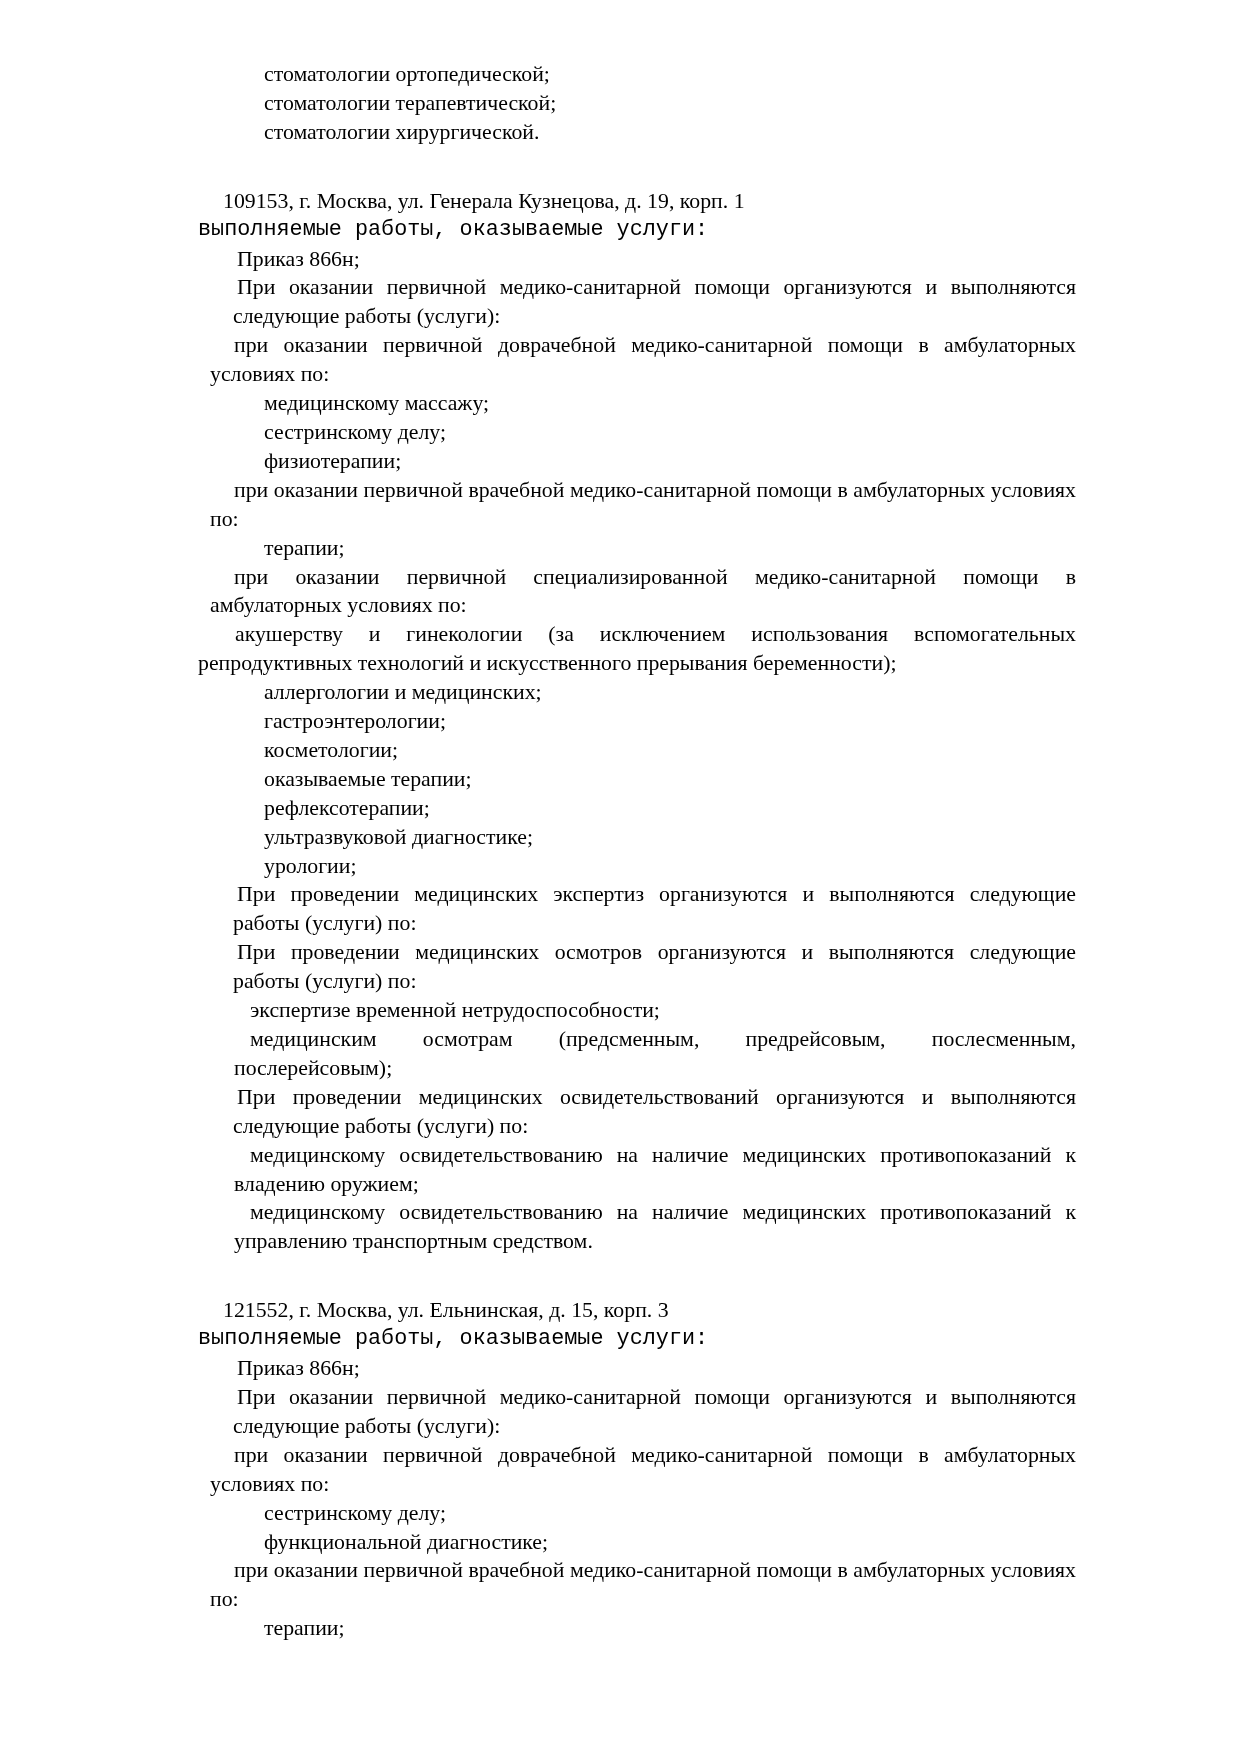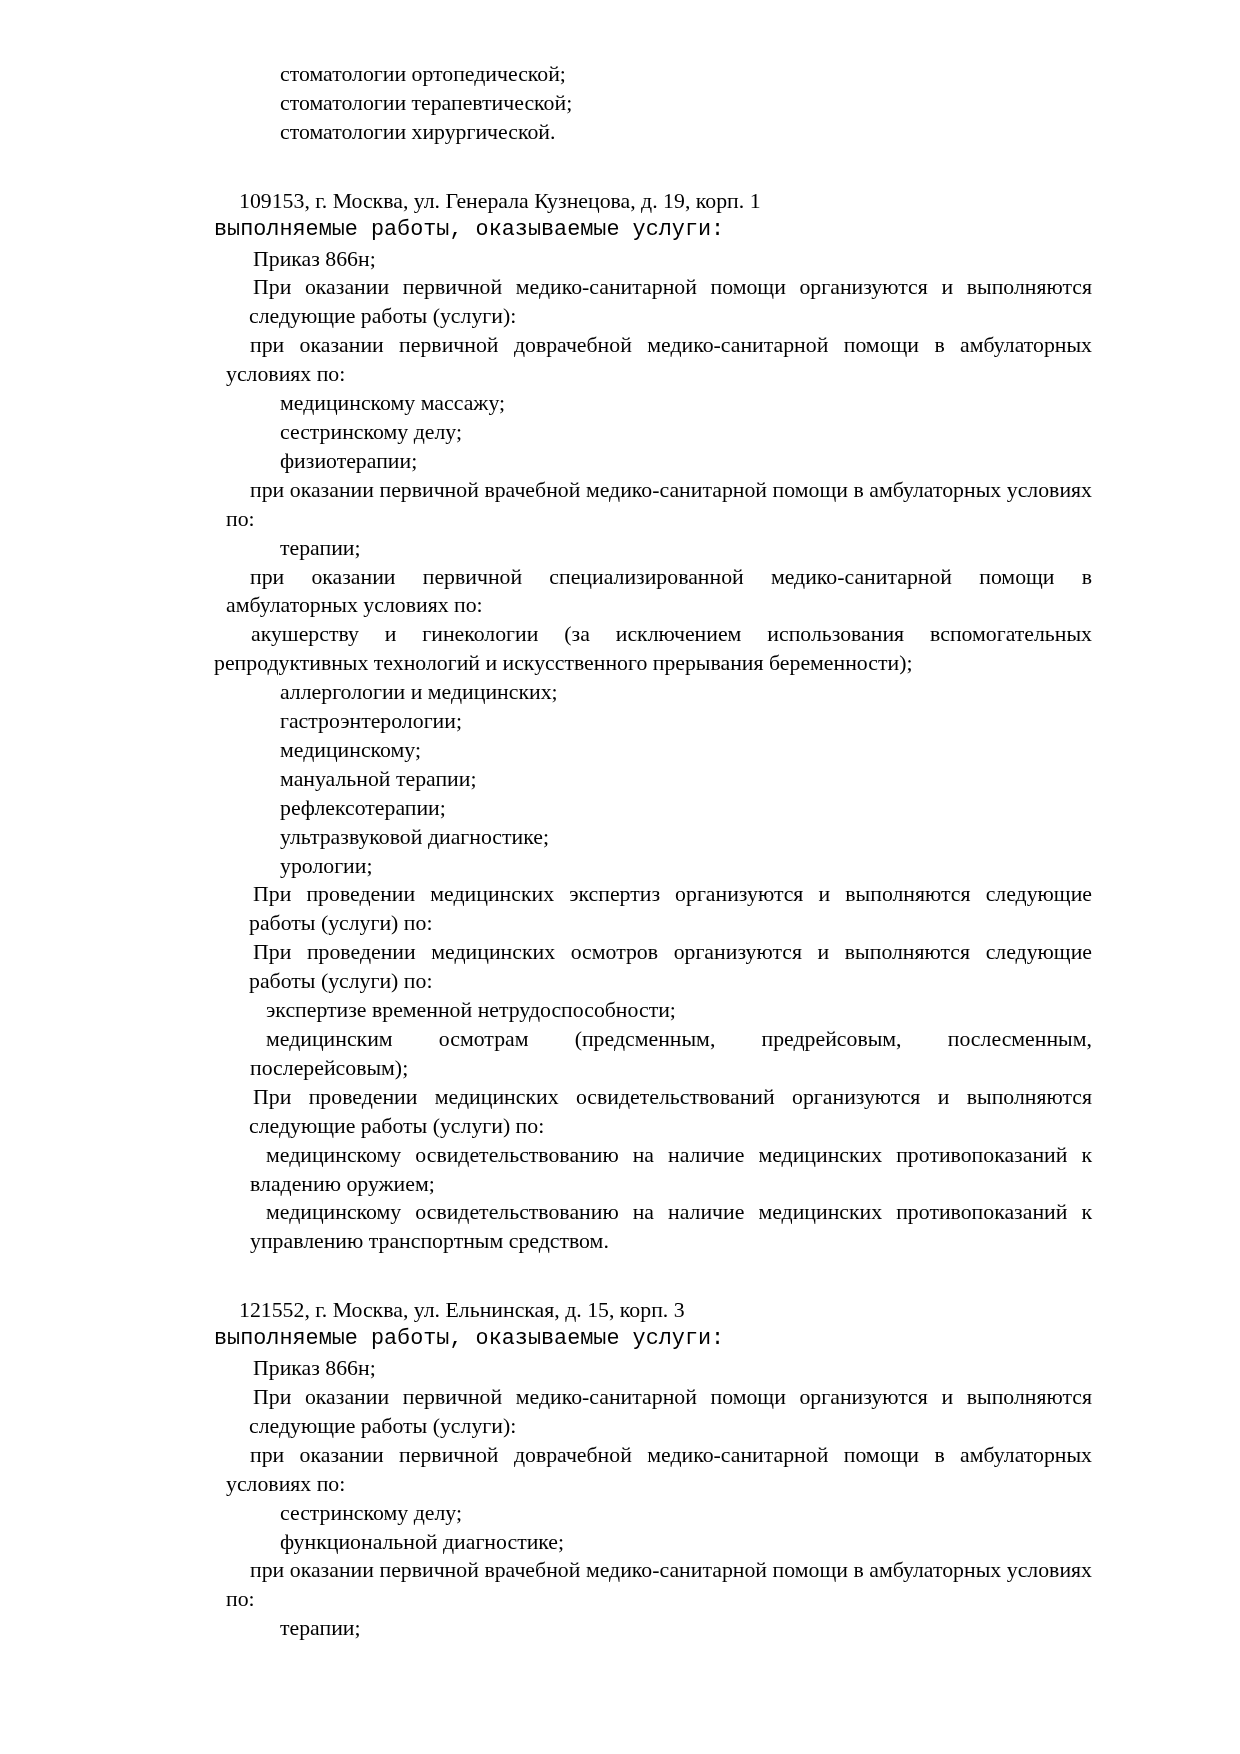--- a/index.html
+++ b/index.html
@@ -8,21 +8,21 @@
     background: #ffffff;
   }
   body {
     width: 1240px;
     height: 1754px;
     position: relative;
     overflow: hidden;
   }
   .doc {
     position: absolute;
-    left: 214px;
+    left: 198px;
     top: 60px;
     width: 878px;
     color: #000000;
     font-family: "Liberation Serif", "DejaVu Serif", serif;
     font-size: 21.8px;
     line-height: 28.9px;
     text-align: justify;
   }
   .para { margin: 0; }
 
@@ -55,22 +55,22 @@
       <div class="para p-l2">при оказании первичной доврачебной медико-санитарной помощи в амбулаторных условиях по:</div>
       <div class="para p-l3">медицинскому массажу;</div>
       <div class="para p-l3">сестринскому делу;</div>
       <div class="para p-l3">физиотерапии;</div>
       <div class="para p-l2">при оказании первичной врачебной медико-санитарной помощи в амбулаторных условиях по:</div>
       <div class="para p-l3">терапии;</div>
       <div class="para p-l2">при оказании первичной специализированной медико-санитарной помощи в амбулаторных условиях по:</div>
       <div class="para p-l3w">акушерству и гинекологии (за исключением использования вспомогательных репродуктивных технологий и искусственного прерывания беременности);</div>
       <div class="para p-l3">аллергологии и медицинских;</div>
       <div class="para p-l3">гастроэнтерологии;</div>
-      <div class="para p-l3">медицинскому;</div>
-      <div class="para p-l3">мануальной терапии;</div>
+      <div class="para p-l3">косметологии;</div>
+      <div class="para p-l3">оказываемые терапии;</div>
       <div class="para p-l3">рефлексотерапии;</div>
       <div class="para p-l3">ультразвуковой диагностике;</div>
       <div class="para p-l3">урологии;</div>
       <div class="para p-l1">При проведении медицинских экспертиз организуются и выполняются следующие работы (услуги) по:</div>
       <div class="para p-l1">При проведении медицинских осмотров организуются и выполняются следующие работы (услуги) по:</div>
       <div class="para p-l2b">экспертизе временной нетрудоспособности;</div>
       <div class="para p-l2b">медицинским осмотрам (предсменным, предрейсовым, послесменным, послерейсовым);</div>
       <div class="para p-l1">При проведении медицинских освидетельствований организуются и выполняются следующие работы (услуги) по:</div>
       <div class="para p-l2b">медицинскому освидетельствованию на наличие медицинских противопоказаний к владению оружием;</div>
       <div class="para p-l2b">медицинскому освидетельствованию на наличие медицинских противопоказаний к управлению транспортным средством.</div>

